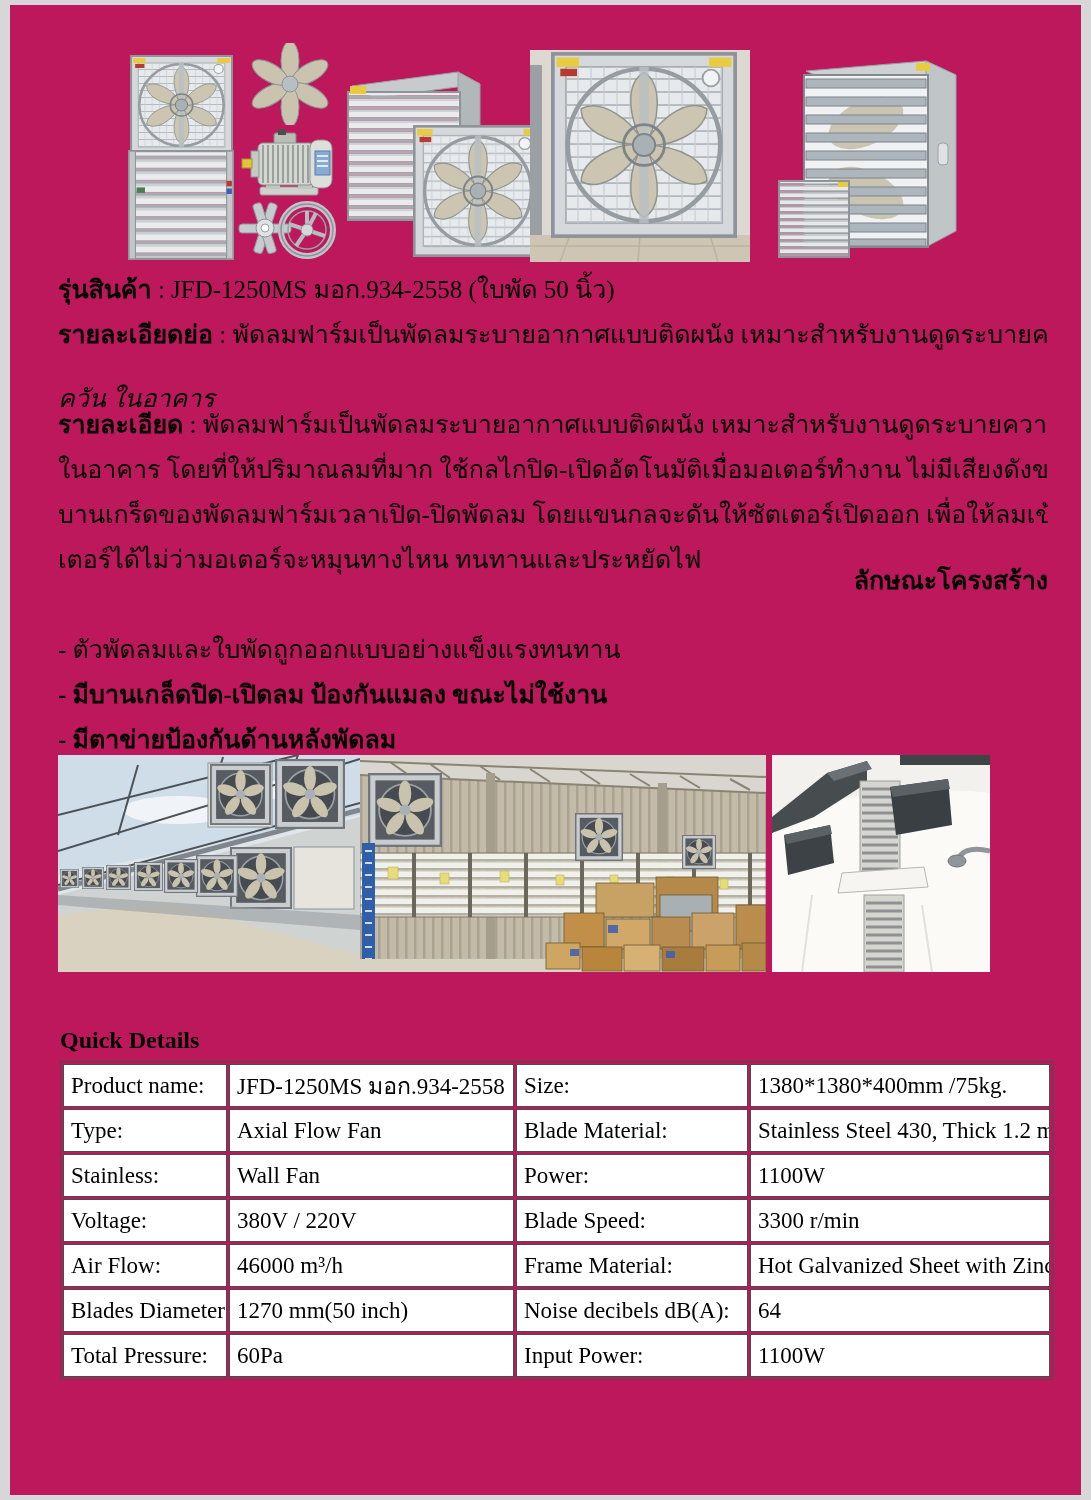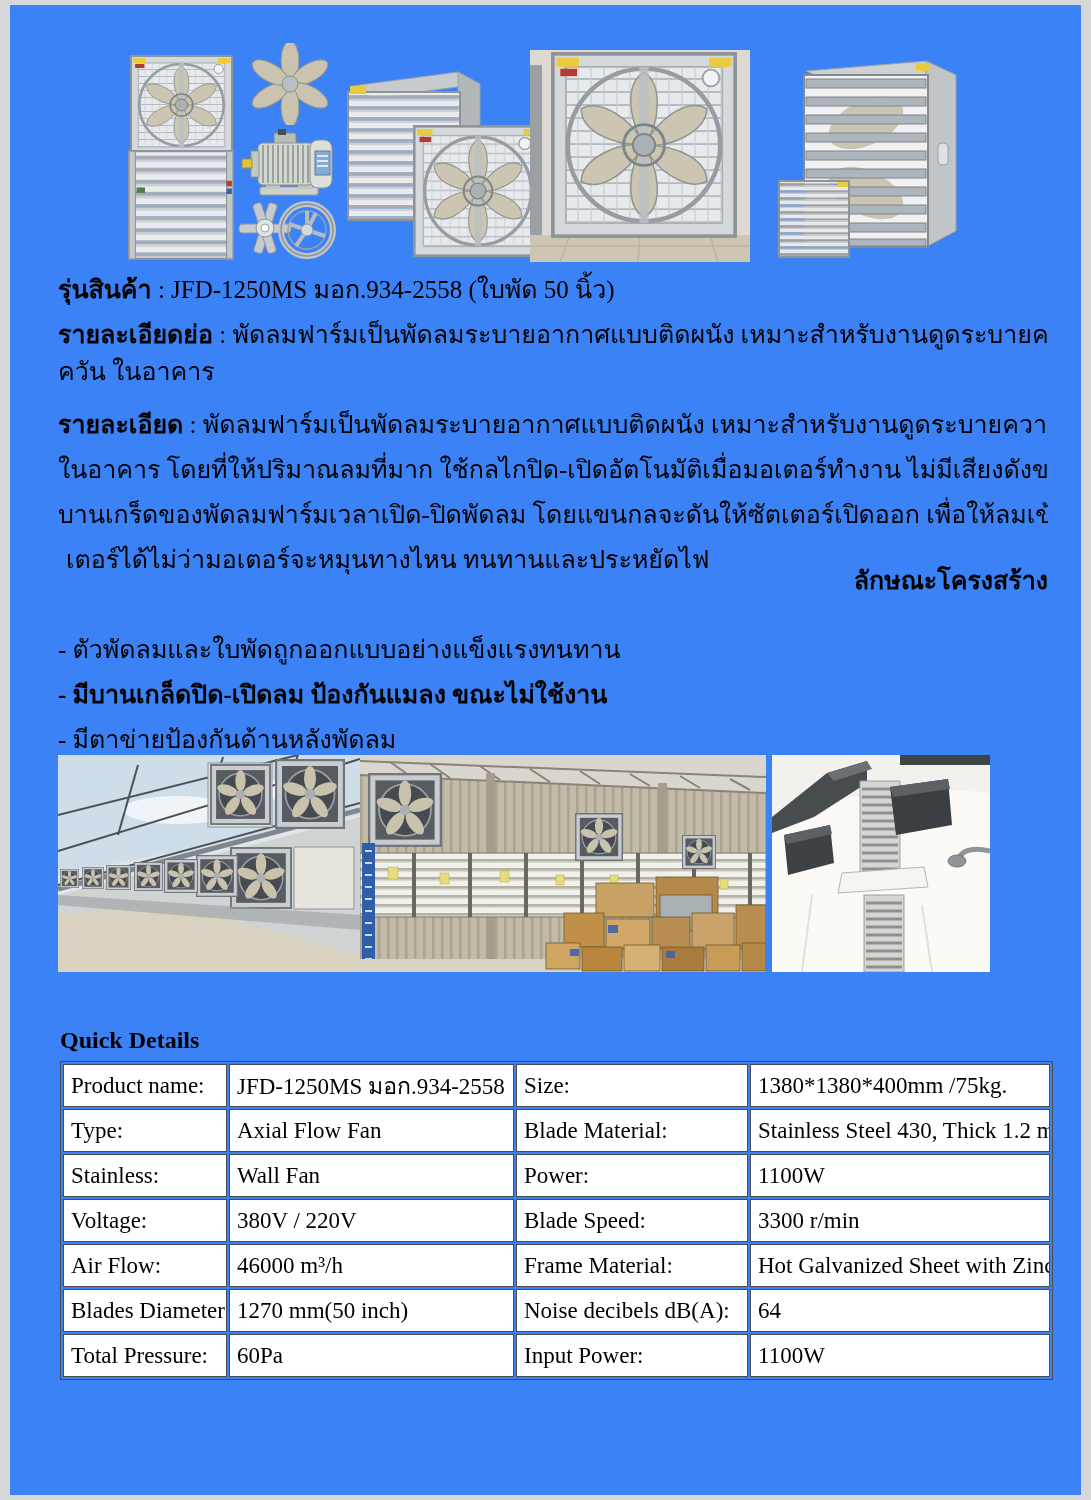--- a/index.html
+++ b/index.html
@@ -4,21 +4,21 @@
 <style>
   html,body{margin:0;padding:0;}
   body{
     width:1091px;height:1500px;position:relative;
     background:#d7d7d9;
     font-family:"Liberation Serif","DejaVu Serif",serif;
     color:#000;overflow:hidden;
   }
   .page{
     position:absolute;left:10px;top:5px;width:1071px;height:1490px;
-    background:#3b82f6;overflow:hidden;
+    background:#be185d;overflow:hidden;
   }
   .abs{position:absolute;}
   
   .tline{
     position:absolute;left:48px;width:990px;height:45px;
     font-size:25px;line-height:45px;white-space:nowrap;overflow:hidden;
   }
   .tline b{font-weight:bold;}
   
   .qd-heading{
@@ -238,45 +238,45 @@
     </div>
   </div>
 
   <div>
     <div class="tline" style="top:262px;">
       <b>รุ่นสินค้า</b><span> : JFD-1250MS มอก.934-2558  (ใบพัด 50 นิ้ว)</span>
     </div>
     <div class="tline" style="top:307px;">
       <b>รายละเอียดย่อ</b><span> : พัดลมฟาร์มเป็นพัดลมระบายอากาศแบบติดผนัง เหมาะสำหรับงานดูดระบายความร้อน, กลิ่น,</span>
     </div>
-    <div class="tline" style="top:344px;">
+    <div class="tline" style="top:371px;font-style:italic;">
       <span>ควัน ในอาคาร</span>
     </div>
     <div class="tline" style="top:397px;">
       <b>รายละเอียด</b><span> : พัดลมฟาร์มเป็นพัดลมระบายอากาศแบบติดผนัง เหมาะสำหรับงานดูดระบายความร้อน, กลิ่น, ควัน</span>
     </div>
     <div class="tline" style="top:442px;">
       <span>ในอาคาร โดยที่ให้ปริมาณลมที่มาก ใช้กลไกปิด-เปิดอัตโนมัติเมื่อมอเตอร์ทำงาน ไม่มีเสียงดังของชัตเตอร์หรือ</span>
     </div>
     <div class="tline" style="top:487px;">
       <span>บานเกร็ดของพัดลมฟาร์มเวลาเปิด-ปิดพัดลม โดยแขนกลจะดันให้ซัตเตอร์เปิดออก เพื่อให้ลมเข้า-ออกผ่านชัต</span>
     </div>
-    <div class="tline" style="top:532px;margin-left:8px;">
+    <div class="tline" style="top:532px;">
       <span>เตอร์ได้ไม่ว่ามอเตอร์จะหมุนทางไหน ทนทานและประหยัดไฟ</span>
     </div>
     <div class="tline" style="top:553px;text-align:right;">
       <b>ลักษณะโครงสร้าง</b>
     </div>
     <div class="tline" style="top:622px;">
       <span>- ตัวพัดลมและใบพัดถูกออกแบบอย่างแข็งแรงทนทาน</span>
     </div>
     <div class="tline" style="top:667px;font-weight:bold;">
       <span>- มีบานเกล็ดปิด-เปิดลม ป้องกันแมลง ขณะไม่ใช้งาน</span>
     </div>
-    <div class="tline" style="top:712px;">
+    <div class="tline" style="top:712px;font-weight:bold;">
       <span>- มีตาข่ายป้องกันด้านหลังพัดลม</span>
     </div>
   </div>
 
   <div class="abs" style="left:0;top:750px;width:1071px;height:217px;">
 
     <div class="abs" style="left:48px;top:0;width:302px;height:217px;">
       <svg width="302" height="217" viewBox="0 0 302 217">
         <rect width="302" height="217" fill="#dfe6ea"></rect>
         <polygon points="0,0 302,0 302,60 0,120" fill="#cfdde8"></polygon>

